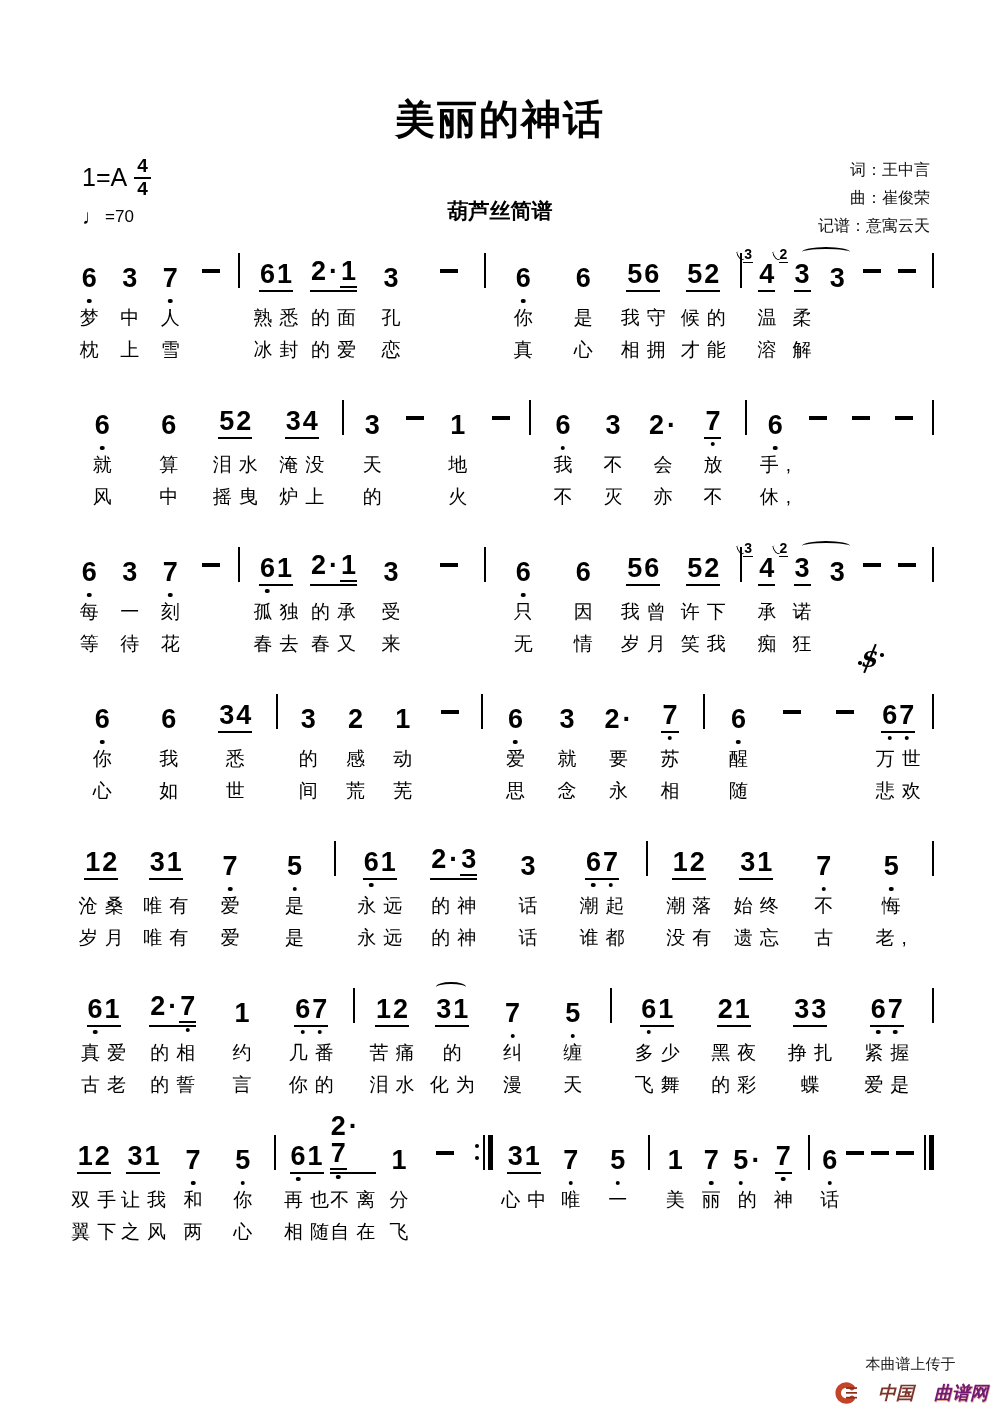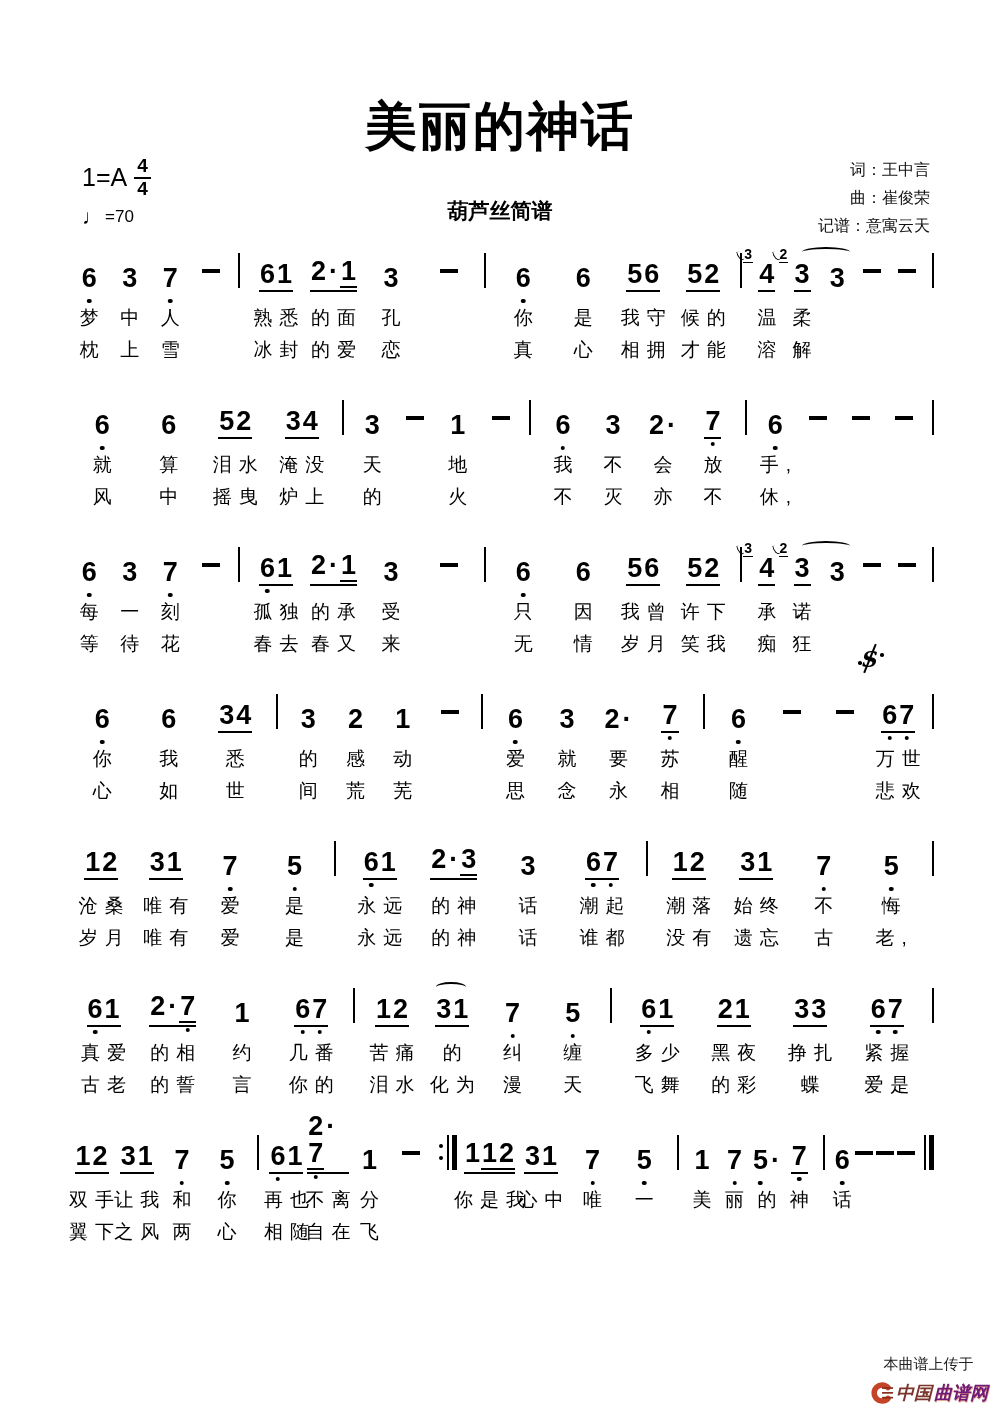--- a/index.html
+++ b/index.html
@@ -1,20 +1,20 @@
 <!DOCTYPE html>
 <html><head>
 <meta charset="utf-8">
 <style>
   html,body{margin:0;padding:0;background:#fff;}
   .page{position:relative;width:1000px;height:1415px;background:#fff;color:#000;
         font-family:"Liberation Sans",sans-serif;overflow:hidden;margin:0 auto;}
   
   .title{position:absolute;top:92px;left:0;width:100%;text-align:center;
-         font-size:52px;font-weight:700;letter-spacing:2px;}
+         font-size:40px;font-weight:700;letter-spacing:2px;}
   .sub{position:absolute;left:0;width:100%;text-align:center;font-weight:700;font-size:21px;}
   .sub1{top:160px;} .sub2{top:197px;}
   .keysig{position:absolute;left:82px;top:156px;display:flex;align-items:center;gap:7px;
           font-size:25px;}
   .frac{display:inline-flex;flex-direction:column;font-size:19px;font-weight:700;
         line-height:1.1;text-align:center;}
   .frac .ft{border-bottom:2px solid #000;padding:0 3px;}
   .frac .fb{padding:0 3px;}
   .tempo{position:absolute;left:82px;top:206px;font-size:17px;display:flex;align-items:center;gap:2px;}
   .tempo .tn{font-size:21px;line-height:1;}
@@ -57,21 +57,21 @@
   .bthick{width:5px;height:35px;background:#000;}
   .segno{position:absolute;right:58px;bottom:-10px;font-family:"DejaVu Serif",serif;
       font-style:italic;font-weight:700;font-size:22px;line-height:1;width:16px;text-align:center;}
   .segno::before{content:"";position:absolute;left:7px;top:-5px;width:1.5px;height:31px;
       background:#000;transform:rotate(22deg);}
   .segno::after{content:"";position:absolute;width:3.5px;height:3.5px;border-radius:50%;
       background:#000;left:-4px;top:13px;box-shadow:22px -8px 0 #000;}
   
   .footer{position:absolute;right:12px;bottom:10px;display:flex;align-items:center;gap:7px;
       font-size:15px;color:#222;flex-direction:column;}
-  .brand{display:flex;align-items:center;gap:2px;font-style:italic;font-weight:700;font-size:18px;}
+  .brand{display:flex;align-items:center;gap:20px;font-style:italic;font-weight:700;font-size:18px;}
   .brand .b1{color:#7b352a;}
   .brand .b2{color:#701a75;text-shadow:0.5px 0.5px 0 #e8a68f;}
 </style>
 </head>
 <body>
 
 <div class="page">
 
   <div class="title">美丽的神话</div>
   <div class="sub sub2">葫芦丝简谱</div>
@@ -874,27 +874,20 @@
             </div>
           </div>
           <div class="barre">
             <span class="bdots"></span>
             <span class="bthin"></span>
             <span class="bthick"></span>
           </div>
           <div class="meas" style="flex-grow: 98;">
             <div class="col">
               <div class="note">
-                <span class="tok"><span class="grp u1"><span class="ch">1</span><span class="ch uu">1</span><span class="ch uu">2</span></span></span>
-              </div>
-              <div class="ly">你是我</div>
-              <div class="ly"></div>
-            </div>
-            <div class="col">
-              <div class="note">
                 <span class="tok"><span class="grp u1"><span class="ch">3</span><span class="ch">1</span></span></span>
               </div>
               <div class="ly">心中</div>
               <div class="ly"></div>
             </div>
             <div class="col">
               <div class="note">
                 <span class="tok"><span class="grp"><span class="ch lo">7</span></span></span>
               </div>
               <div class="ly">唯</div>

